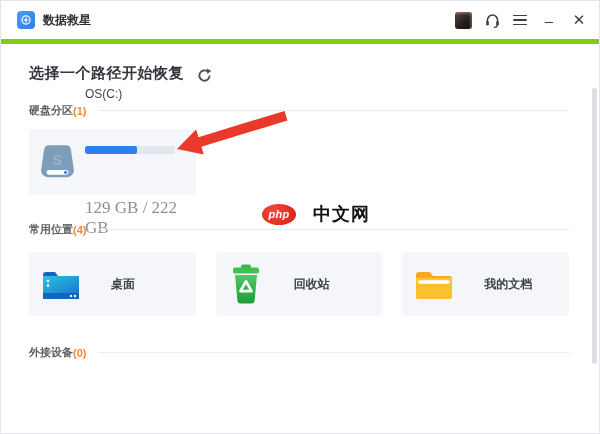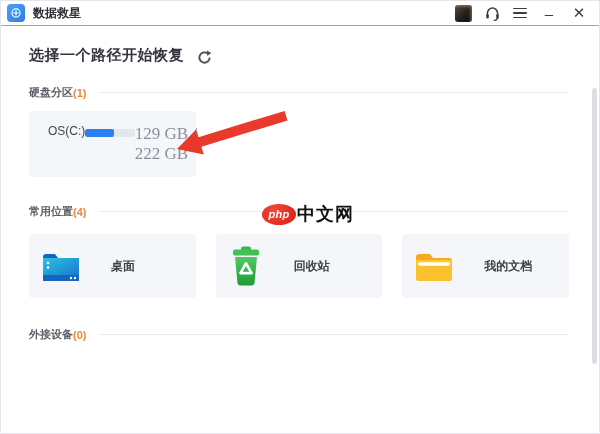--- a/index.html
+++ b/index.html
@@ -7,24 +7,24 @@
   body { font-family: "Liberation Sans", "DejaVu Sans", sans-serif; }
   .window {
     position: relative;
     width: 600px; height: 434px;
     background: #fff;
     border: 1px solid #e4e6ea;
     overflow: hidden;
   }
   
   .titlebar {
-    height: 25px;
+    height: 43px;
     display: flex; align-items: center;
-    padding: 0 12px 0 6px;
-    border-bottom: 1px solid #84cc16;
+    padding: 0 12px 0 16px;
+    border-bottom: 5px solid #84cc16;
   }
   .app-icon {
     width: 18px; height: 18px; border-radius: 4px;
     background: linear-gradient(135deg,#47a0f4,#2f7ce6);
     display: flex; align-items: center; justify-content: center;
     margin-right: 8px;
   }
   .app-title { font-size: 12px; font-weight: bold; color: #2b2e33; }
   .titlebar-spacer { flex: 1; }
   .tb-item { display:flex; align-items:center; justify-content:center; cursor: default; }
@@ -50,35 +50,35 @@
   .section-row .divider { flex: 1; height: 1px; background: #ececee; margin-left: 12px; }
   .sec-common { margin-top: 27px; }
   .sec-external { margin-top: 29px; }
   
   .card {
     background: #f5f6fa; border-radius: 4px;
     display: flex; align-items: center;
     width: 167px; cursor: pointer;
   }
   .drive-card { margin-top: 11px; height: 66px; padding: 0 10px; gap: 9px; }
-  .drive-info { display:flex; flex-direction:row; }
+  .drive-info { display:flex; flex-direction:column;gap:40px; }
   .drive-name { font-size: 12px; color: #40444c; }
   .progress-track { width: 90px; height: 8px; background: #e3e6ec; border-radius: 2px; margin: 5px 0 4px; overflow: hidden; }
   .progress-fill { height: 100%; background: #2e7ff0; border-radius: 2px; }
   .drive-usage { font-size: 17px; color: #8a8f99; font-family: Liberation Serif, serif; }
   .cards-row { display: flex; gap: 20px; margin-top: 15px; }
   .loc-card { height: 64px; padding: 0 12px; gap: 30px; font-weight: bold; }
   .loc-card .loc-label { font-size: 12px; color: #3c4046; }
   .dl-row { margin-top: 16px; }
   .dl-card { height: 62px; }
   
   .red-arrow { position: absolute; left: 166px; top: 108px; pointer-events: none; }
   .watermark {
     position: absolute; left: 261px; top: 201px;
-    display: flex; align-items: center; gap: 1px; pointer-events: none;
+    display: flex; align-items: center; gap: 17px; pointer-events: none;
   }
   .wm-badge {
     width: 34px; height: 21px; border-radius: 50%;
     background: radial-gradient(circle at 35% 30%, #f2473a, #d81e12);
     color: #fff; font-size: 11px; font-weight: bold; font-style: italic;
     display: flex; align-items: center; justify-content: center;
     letter-spacing: .3px;
   }
   .wm-text { font-size: 18px; font-weight: bold; color: #111; letter-spacing: 1px; }
   .scroll-thumb {

